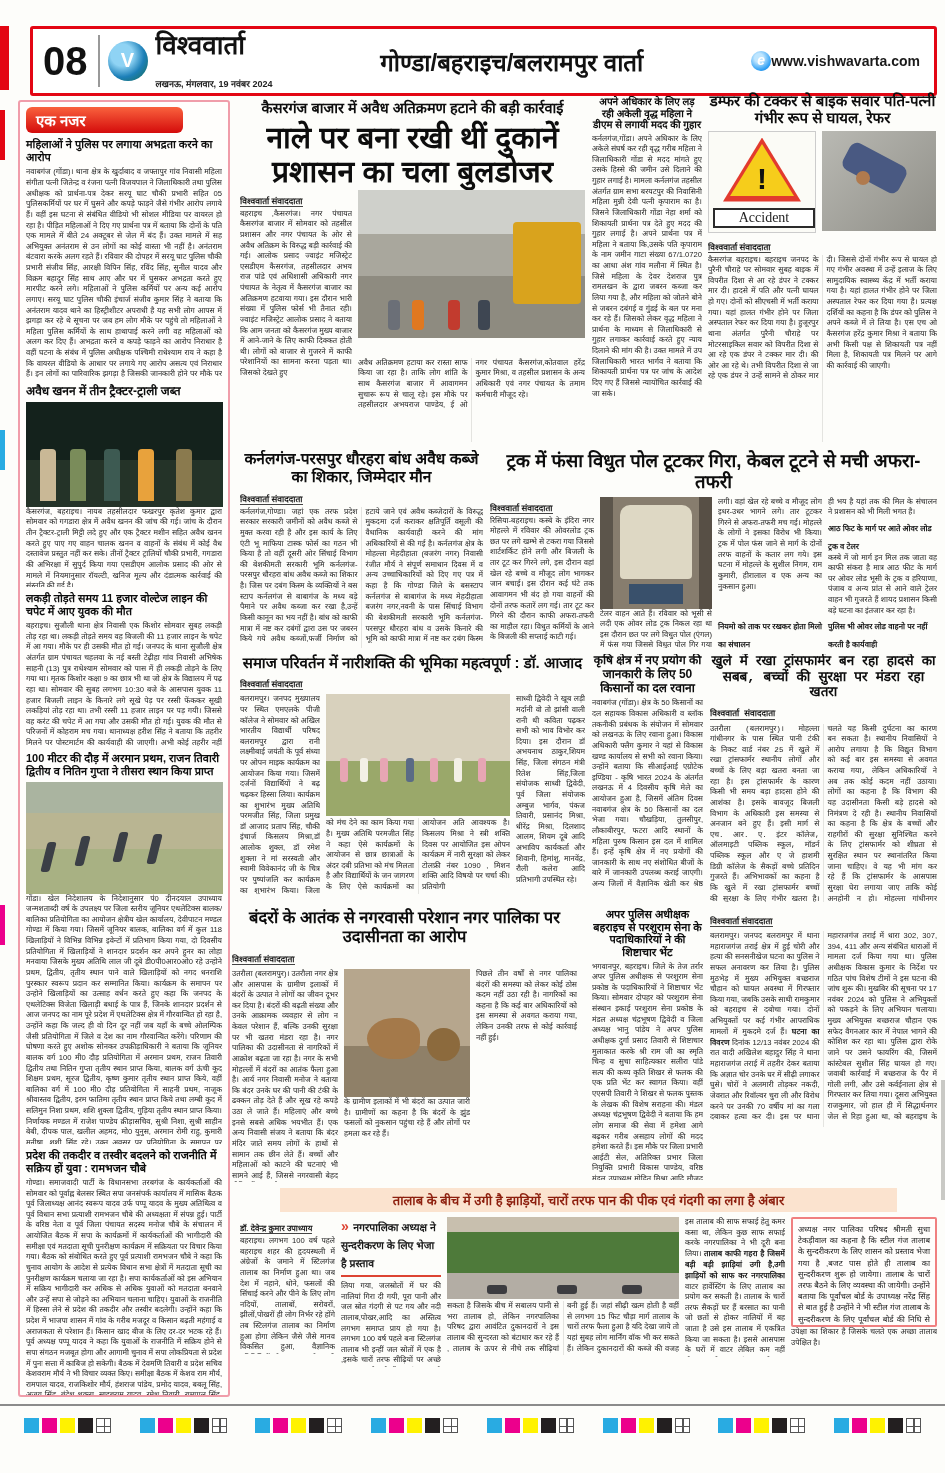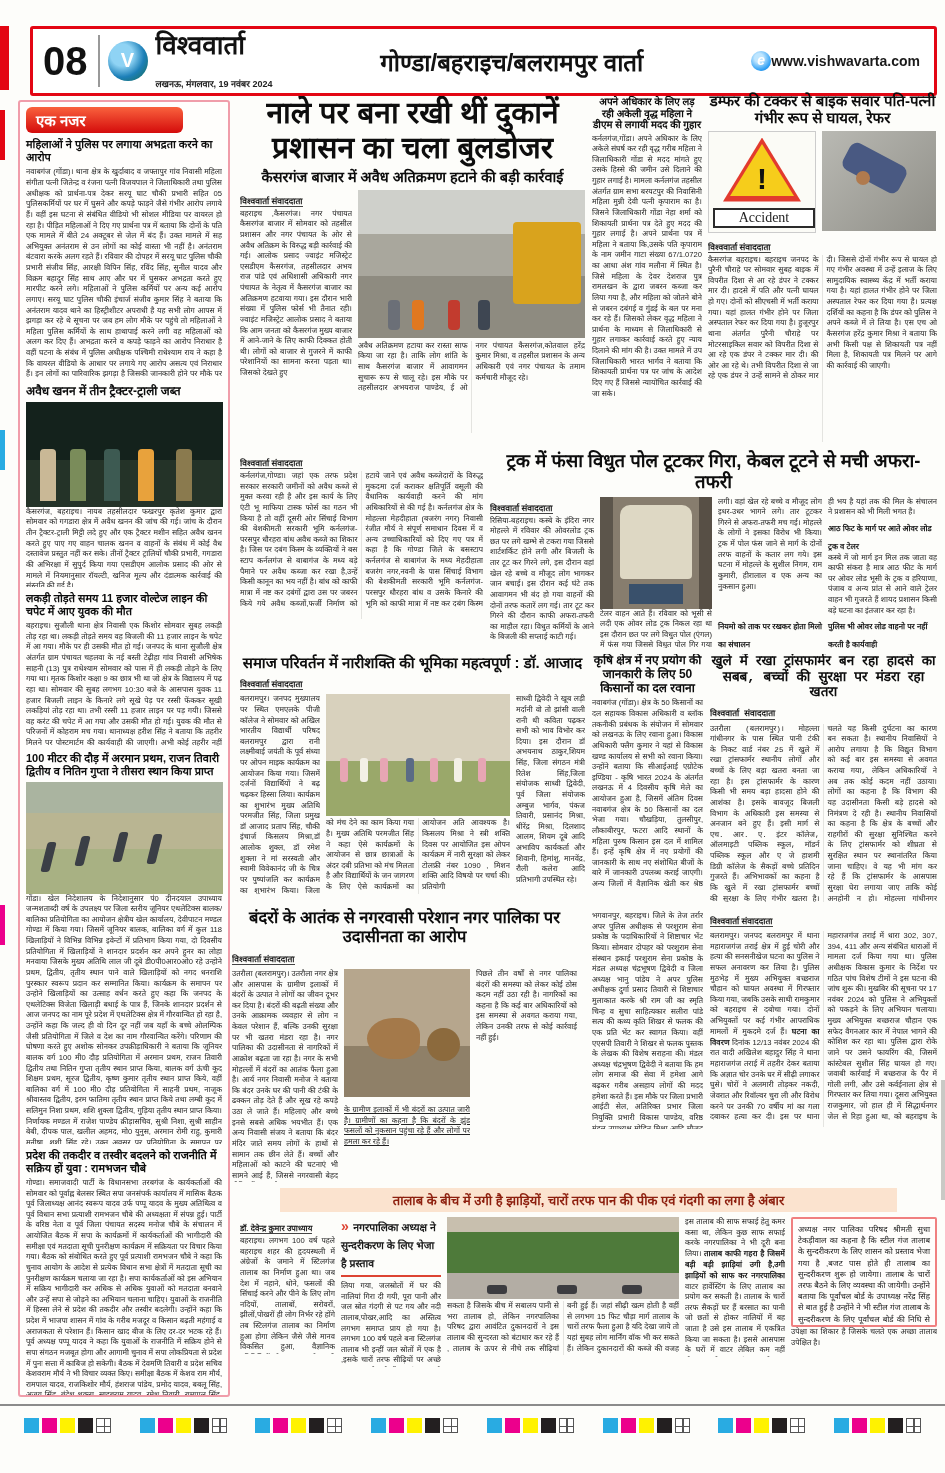--- a/index.html
+++ b/index.html
@@ -139,36 +139,36 @@
       <i style="left:90px;bottom:32px;"></i>
       <i style="left:124px;bottom:30px;"></i>
     </div>
     <div class="body" style="height:250px;">गोंडा। खेल निदेशालय के निदेशानुसार पं0 दीनदयाल उपाध्याय जन्मशताब्दी वर्ष के उपलक्ष्य पर जिला स्तरीय जूनियर एथलेटिक्स बालक/बालिका प्रतियोगिता का आयोजन क्षेत्रीय खेल कार्यालय, देवीपाटन मण्डल गोण्डा में किया गया। जिसमें जूनियर बालक, बालिका वर्ग में कुल 118 खिलाड़ियों ने विभिन्न विभिन्न इवेन्टों में प्रतिभाग किया गया, दो दिवसीय प्रतियोगिता में खिलाड़ियों ने शानदार प्रदर्शन कर अपने हुनर का लोहा मनवाया जिसके मुख्य अतिथि लाल जी दूबे डी0पी0आर0ओ0 रहे उन्होने प्रथम, द्वितीय, तृतीय स्थान पाने वाले खिलाड़ियों को नगद धनराशि पुरस्कार स्वरूप प्रदान कर सम्मानित किया। कार्यक्रम के समापन पर उन्होने खिलाड़ियों का उत्साह वर्धन करते हुए कहा कि जनपद के एथलेटिक्स विजेता खिलाड़ी बधाई के पात्र हैं, जिनके शानदार प्रदर्शन से आज जनपद का नाम पूरे प्रदेश में एथलेटिक्स क्षेत्र में गौरवान्वित हो रहा है, उन्होंने कहा कि जल्द ही वो दिन दूर नहीं जब यहाँ के बच्चे ओलम्पिक जैसी प्रतियोगिता में जिले व देश का नाम गौरवान्वित करेंगे। परिणाम की घोषणा करते हुए अशोक सोनकर उपक्रीड़ाधिकारी ने बताया कि जूनियर बालक वर्ग 100 मी0 दौड़ प्रतियोगिता में अरमान प्रथम, राजन तिवारी द्वितीय तथा नितिन गुप्ता तृतीय स्थान प्राप्त किया, बालक वर्ग ऊंची कूद शिक्षम प्रथम, सूरज द्वितीय, कृष्ण कुमार तृतीय स्थान प्राप्त किये, वहीं बालिका वर्ग में 100 मी0 दौड़ प्रतियोगिता में साहनी प्रथम, नाजूक श्रीवास्तव द्वितीय, इरम फातिमा तृतीय स्थान प्राप्त किये तथा लम्बी कूद में सलिमुन निशा प्रथम, शशि शुक्ला द्वितीय, गुड़िया तृतीय स्थान प्राप्त किया। निर्णायक मण्डल में राजेश पाण्डेय क्रीड़ासचिव, सुश्री निशा, सुश्री साहीन बेबी, दीपक पाल, खलील अहमद, मो0 युनुस, अरमान रोमी राहु, कुमारी मनीषा, शशी सिंह रहे। उक्त अवसर पर प्रतियोगिता के समापन पर कार्यक्रम के आयोजक अशोक सोनकर उपक्रीड़ाधिकारी ने समस्त खेलों के निर्णायक पदाधिकारी व समस्त खिलाड़ियों का आभार व्यक्त किया, जिनके सहयोग से जिला स्तरीय प्रतियोगिता का सफल आयोजन हुआ, उक्त अवसर पर अभय तिवारी हैण्डबाल प्रशिक्षक, हरिओम जायसवाल, समेत समस्त कार्यालय के समस्त कर्मचारी उपस्थित रहे।</div>
 
     <div class="side-hl">प्रदेश की तकदीर व तस्वीर बदलने को राजनीति में सक्रिय हों युवा : रामभजन चौबे</div>
     <div class="body" style="height:330px;">गोण्डा। समाजवादी पार्टी के विधानसभा तरबगंज के कार्यकर्ताओं की सोमवार को पूर्वाह्न बेलसर स्थित सपा जनसंपर्क कार्यालय में मासिक बैठक पूर्व जिलाध्यक्ष आनंद स्वरूप यादव उर्फ पप्पू यादव के मुख्य अतिथित्व व पूर्व विधान सभा प्रत्याशी रामभजन चौबे की अध्यक्षता में संपन्न हुई। पार्टी के वरिष्ठ नेता व पूर्व जिला पंचायत सदस्य मनोज चौबे के संचालन में आयोजित बैठक में सपा के कार्यक्रमों में कार्यकर्ताओं की भागीदारी की समीक्षा एवं मतदाता सूची पुनरीक्षण कार्यक्रम में सक्रियता पर विचार किया गया। बैठक को संबोधित करते हुए पूर्व प्रत्याशी रामभजन चौबे ने कहा कि चुनाव आयोग के आदेश से प्रत्येक विधान सभा क्षेत्रों में मतदाता सूची का पुनरीक्षण कार्यक्रम चलाया जा रहा है। सपा कार्यकर्ताओं को इस अभियान में सक्रिय भागीदारी कर अधिक से अधिक युवाओं को मतदाता बनवाने और उन्हें सपा से जोड़ने का अभियान चलाना चाहिए। युवाओं के राजनीति में हिस्सा लेने से प्रदेश की तकदीर और तस्वीर बदलेगी। उन्होंने कहा कि प्रदेश में भाजपा शासन में गांव के गरीब मजदूर व किसान बढ़ती महंगाई व अराजकता से परेशान हैं। किसान खाद बीज के लिए दर-दर भटक रहे हैं। पूर्व अध्यक्ष पप्पू यादव ने कहा कि युवाओं के राजनीति में सक्रिय होने से सपा संगठन मजबूत होगा और आगामी चुनाव में सपा लोकप्रियता से प्रदेश में पुनः सत्ता में काबिज हो सकेगी। बैठक में देवमणि तिवारी व प्रदेश सचिव केशवराम मौर्य ने भी विचार व्यक्त किए। समीक्षा बैठक में केशव राम मौर्य, रामपाल यादव, राजकिशोर मौर्य, हंशराज पांडेय, प्रमोद यादव, बबलू सिंह, अजय सिंह, बंदेश शुक्ला, साइबराम यादव, रमेश तिवारी, रामपाल सिंह, धर्म सिंह, सोनू ओझा अंकुर तिवारी, डी.पी. सिंह, ओमबाबू, उत्तम, राजेश यादव, रज्जन, बृजभूषण यादव, अलखराम भारती, अवधेश तिवारी, अजय सिंह व राजेंद्र पाण्डेय सहित तमाम लोग मौजूद रहे।</div>
   </div>
 
   <div class="art" style="left:240px;top:96px;width:345px;height:346px;">
+    <div class="hl" style="font-size:14.5px;margin:4px 0;">कैसरगंज बाजार में अवैध अतिक्रमण हटाने की बड़ी कार्रवाई</div>
     <div class="hl" style="font-size:30px;">नाले पर बना रखी थीं दुकानें प्रशासन का चला बुलडोजर</div>
-    <div class="hl" style="font-size:14.5px;margin:4px 0;">कैसरगंज बाजार में अवैध अतिक्रमण हटाने की बड़ी कार्रवाई</div>
     <div class="row">
       <div style="width:112px;flex:0 0 auto;">
         <div class="byline">विश्ववार्ता संवाददाता</div>
         <div class="body" style="height:218px;">बहराइच ,कैसरगंज। नगर पंचायत कैसरगंज बाजार में सोमवार को तहसील प्रशासन और नगर पंचायत के ओर से अवैध अतिक्रम के विरुद्ध बड़ी कार्रवाई की गई। आलोक प्रसाद ज्वाइंट मजिस्ट्रेट एसडीएम कैसरगंज, तहसीलदार अभय राज पांडे एवं अधिशासी अधिकारी नगर पंचायत के नेतृत्व में कैसरगंज बाजार का अतिक्रमण हटवाया गया। इस दौरान भारी संख्या में पुलिस फोर्स भी तैनात रही। ज्वाइंट मजिस्ट्रेट आलोक प्रसाद ने बताया कि आम जनता को कैसरगंज मुख्य बाजार में आने-जाने के लिए काफी दिक्कत होती थी। लोगों को बाजार से गुजरने में काफी परेशानियों का सामना करना पड़ता था। जिसको देखते हुए</div>
       </div>
       <div style="flex:1;">
         <div class="ph fig-demo" style="width:227px;height:148px;">
           <div class="jcb"></div>
           <i style="left:90px;background:#c23b2e;"></i>
           <i style="left:54px;background:#e07820;"></i>
           <i style="left:120px;background:#3e4652;"></i>
           <i style="left:30px;background:#6b6f77;"></i>
         </div>
-        <div class="body cols2" style="height:92px;margin-top:3px;">अवैध अतिक्रमण हटाया कर रास्ता साफ किया जा रहा है। ताकि लोग शांति के साथ कैसरगंज बाजार में आवागमन सुचारू रूप से चालू रहे। इस मौके पर तहसीलदार अभयराज पाण्डेय, ई ओ नगर पंचायत कैसरगंज,कोतवाल हरेंद्र कुमार मिश्रा, व तहसील प्रशासन के अन्य अधिकारी एवं नगर पंचायत के तमाम कर्मचारी मौजूद रहे।</div>
+        <div class="body cols2" style="height:92px;margin-top:20px;">अवैध अतिक्रमण हटाया कर रास्ता साफ किया जा रहा है। ताकि लोग शांति के साथ कैसरगंज बाजार में आवागमन सुचारू रूप से चालू रहे। इस मौके पर तहसीलदार अभयराज पाण्डेय, ई ओ नगर पंचायत कैसरगंज,कोतवाल हरेंद्र कुमार मिश्रा, व तहसील प्रशासन के अन्य अधिकारी एवं नगर पंचायत के तमाम कर्मचारी मौजूद रहे।</div>
       </div>
     </div>
   </div>
 
   <div class="art" style="left:592px;top:96px;width:110px;height:346px;">
     <div class="hl" style="font-size:10px;">अपने अधिकार के लिए लड़ रही अकेली वृद्ध महिला ने डीएम से लगायी मदद की गुहार</div>
     <div class="body" style="height:290px;margin-top:3px;">कर्नलगंज,गोंडा। अपने अधिकार के लिए अकेले संघर्ष कर रही वृद्ध गरीब महिला ने जिलाधिकारी गोंडा से मदद मांगते हुए उसके हिस्से की जमीन उसे दिलाने की गुहार लगाई है। मामला कर्नलगंज तहसील अंतर्गत ग्राम सभा बरयटपुर की निवासिनी महिला मुन्नी देवी पत्नी कृपाराम का है। जिसने जिलाधिकारी गोंडा नेहा शर्मा को शिकायती प्रार्थना पत्र देते हुए मदद की गुहार लगाई है। अपने प्रार्थना पत्र में महिला ने बताया कि,उसके पति कृपाराम के नाम जमीन गाटा संख्या 67/1.0720 का आधा अंश गांव मलौना में स्थित है। जिसे महिला के देवर देशराज पुत्र रामलखन के द्वारा जबरन कब्जा कर लिया गया है, और महिला को जोतने बोने से जबरन दबंगई व गुंडई के बल पर मना कर रहे हैं। जिसको लेकर वृद्ध महिला ने प्रार्थना के माध्यम से जिलाधिकारी से गुहार लगाकर कार्रवाई करते हुए न्याय दिलाने की मांग की है। उक्त मामले में उप जिलाधिकारी भारत भार्गव ने बताया कि शिकायती प्रार्थना पत्र पर जांच के आदेश दिए गए हैं जिससे न्यायोचित कार्रवाई की जा सके।</div>
   </div>
 
   <div class="art" style="left:708px;top:92px;width:229px;height:350px;">
@@ -184,20 +184,21 @@
       <div class="ph fig-victim" style="width:114px;height:100px;">
         <div class="man"></div>
         <div class="head"></div>
       </div>
     </div>
     <div style="margin-top:3px;"><span class="byline">विश्ववार्ता संवाददाता</span></div>
     <div class="body cols2" style="height:200px;">कैसरगंज बहराइच। बहराइच जनपद के पुरैनी चौराहे पर सोमवार सुबह बाइक में विपरीत दिशा से आ रहे डंपर ने टक्कर मार दी। हादसे में पति और पत्नी घायल हो गए। दोनों को सीएचसी में भर्ती कराया गया। यहां हालत गंभीर होने पर जिला अस्पताल रेफर कर दिया गया है। हुजूरपुर थाना अंतर्गत पुरैनी चौराहे पर मोटरसाइकिल सवार को विपरीत दिशा से आ रहे एक डंपर ने टक्कर मार दी। की ओर आ रहे थे। तभी विपरीत दिशा से जा रहे एक डंपर ने उन्हें सामने से ठोकर मार दी। जिससे दोनों गंभीर रूप से घायल हो गए गंभीर अवस्था में उन्हें इलाज के लिए सामुदायिक स्वास्थ्य केंद्र में भर्ती कराया गया है। यहां हालत गंभीर होने पर जिला अस्पताल रेफर कर दिया गया है। प्रत्यक्ष दर्शियों का कहना है कि डंपर को पुलिस ने अपने कब्जे में ले लिया है। एस एच ओ कैसरगंज हरेंद्र कुमार मिश्रा ने बताया कि अभी किसी पक्ष से शिकायती पत्र नहीं मिला है, शिकायती पत्र मिलने पर आगे की कार्रवाई की जाएगी।</div>
   </div>
 
   <div class="art" style="left:240px;top:450px;width:243px;height:198px;">
+    <div class="hl" style="font-size:15.5px;">कर्नलगंज-परसपुर धौरहरा बांध अवैध कब्जे का शिकार, जिम्मेदार मौन</div>
     <div style="margin-top:2px;"><span class="byline">विश्ववार्ता संवाददाता</span></div>
     <div class="body cols2" style="height:148px;">कर्नलगंज,गोण्डा। जहां एक तरफ प्रदेश सरकार सरकारी जमीनों को अवैध कब्जे से मुक्त करवा रही है और इस कार्य के लिए एंटी भू माफिया टास्क फोर्स का गठन भी किया है तो वहीं दूसरी ओर सिंचाई विभाग की बेशकीमती सरकारी भूमि कर्नलगंज-परसपुर धौरहरा बांध अवैध कब्जे का शिकार है। जिस पर दबंग किस्म के व्यक्तियों ने बस स्टाप कर्नलगंज से बाबागंज के मध्य बड़े पैमाने पर अवैध कब्जा कर रखा है,उन्हें किसी कानून का भय नहीं है। बांध को काफी मात्रा में नष्ट कर दबंगों द्वारा उस पर जबरन किये गये अवैध कब्जों,फर्जी निर्माण को हटाये जाने एवं अवैध कब्जेदारों के विरुद्ध मुकदमा दर्ज कराकर क्षतिपूर्ति वसूली की वैधानिक कार्यवाही करने की मांग अधिकारियों से की गई है। कर्नलगंज क्षेत्र के मोहल्ला मेहदीहाता (बजरंग नगर) निवासी रंजीत मौर्य ने संपूर्ण समाधान दिवस में व अन्य उच्चाधिकारियों को दिए गए पत्र में कहा है कि गोण्डा जिले के बसस्टाप कर्नलगंज से बाबागंज के मध्य मेहदीहाता बजरंग नगर,नवनी के पास सिंचाई विभाग की बेशकीमती सरकारी भूमि कर्नलगंज-परसपुर धौरहरा बांध व उसके किनारे की भूमि को काफी मात्रा में नष्ट कर दबंग किस्म के लोगों ने जबरन अवैध कब्जा कर पक्का मकान, दुकान निर्माण कर रखा है।</div>
   </div>
 
   <div class="art" style="left:490px;top:450px;width:447px;height:198px;">
     <div class="hl" style="font-size:18.5px;">ट्रक में फंसा विधुत पोल टूटकर गिरा, केबल टूटने से मची अफरा-तफरी</div>
     <div class="row" style="margin-top:4px;">
       <div style="width:104px;flex:0 0 auto;">
         <span class="byline">विश्ववार्ता संवाददाता</span>
         <div class="body" style="height:148px;">रिसिया-बहराइच। कस्बे के इंदिरा नगर मोहल्ले में रविवार की ओवरलोड ट्रक छत पर लगे खम्भे से टकरा गया जिससे शार्टशर्किट होने लगी और बिजली के तार टूट कर गिरने लगे, इस दौरान वहां खेल रहे बच्चे व मौजूद लोग भागकर जान बचाई। इस दौरान कई घंटे तक आवागमन भी बंद हो गया वाहनों की दोनों तरफ कतारें लग गई। तार टूट कर गिरने की दौरान काफी अफरा-तफरी का माहौल रहा। विधुत कर्मियों के आने के बिजली की सप्लाई काटी गई।</div>
@@ -265,29 +266,30 @@
     <div style="margin:2px 0;"><span class="byline">विश्ववार्ता संवाददाता</span></div>
     <div class="row">
       <div style="width:106px;flex:0 0 auto;">
         <div class="body" style="height:220px;">उतरौला (बलरामपुर)। उतरौला नगर क्षेत्र और आसपास के ग्रामीण इलाकों में बंदरों के उत्पात ने लोगों का जीवन दूभर कर दिया है। बंदरों की बढ़ती संख्या और उनके आक्रामक व्यवहार से लोग न केवल परेशान हैं, बल्कि उनकी सुरक्षा पर भी खतरा मंडरा रहा है। नगर पालिका की उदासीनता से नागरिकों में आक्रोश बढ़ता जा रहा है। नगर के सभी मोहल्लों में बंदरों का आतंक फैला हुआ है। आर्य नगर निवासी मनोज ने बताया कि बंदर उनके घर की पानी की टंकी के ढक्कन तोड़ देते हैं और सूख रहे कपड़े उठा ले जाते हैं। महिलाएं और बच्चे इनसे सबसे अधिक भयभीत हैं। एक अन्य निवासी संजय ने बताया कि बंदर मंदिर जाते समय लोगों के हाथों से सामान तक छीन लेते हैं। बच्चों और महिलाओं को काटने की घटनाएं भी सामने आई हैं, जिससे नगरवासी बेहद पीड़ित हैं। शहर के अलावा आसपास</div>
       </div>
       <div style="width:126px;flex:0 0 auto;">
         <div class="ph fig-monkeys" style="width:126px;height:128px;">
           <div class="m1"></div>
           <div class="m2"></div>
         </div>
-        <div class="body" style="height:88px;margin-top:8px;text-decoration:underline;">के ग्रामीण इलाकों में भी बंदरों का उत्पात जारी है। ग्रामीणों का कहना है कि बंदरों के झुंड फसलों को नुकसान पहुंचा रहे हैं और लोगों पर हमला कर रहे हैं।</div>
+        <div class="body" style="height:88px;margin-top:0;">के ग्रामीण इलाकों में भी बंदरों का उत्पात जारी है। ग्रामीणों का कहना है कि बंदरों के झुंड फसलों को नुकसान पहुंचा रहे हैं और लोगों पर हमला कर रहे हैं।</div>
       </div>
       <div style="flex:1;">
         <div class="body" style="height:220px;">पिछले तीन वर्षों से नगर पालिका बंदरों की समस्या को लेकर कोई ठोस कदम नहीं उठा रही है। नागरिकों का कहना है कि कई बार अधिकारियों को इस समस्या से अवगत कराया गया, लेकिन उनकी तरफ से कोई कार्रवाई नहीं हुई।</div>
       </div>
     </div>
   </div>
 
   <div class="art" style="left:592px;top:908px;width:111px;height:274px;">
+    <div class="hl" style="font-size:11px;">अपर पुलिस अधीक्षक बहराइच से परशुराम सेना के पदाधिकारियों ने की शिष्टाचार भेंट</div>
     <div class="body" style="height:218px;margin-top:3px;">भगवानपुर, बहराइच। जिले के तेज तर्रार अपर पुलिस अधीक्षक से परशुराम सेना प्रकोष्ठ के पदाधिकारियों ने शिष्टाचार भेंट किया। सोमवार दोपहर को परशुराम सेना संस्थान इकाई परशुराम सेना प्रकोष्ठ के मंडल अध्यक्ष चंद्रभूषण द्विवेदी व जिला अध्यक्ष भानु पांडेय ने अपर पुलिस अधीक्षक दुर्गा प्रसाद तिवारी से शिष्टाचार मुलाकात करके श्री राम जी का स्मृति चिन्ह व सुचा साहित्यकार सलीरा पांडे सत्य की कथ्य कृति शिखर से फलक की एक प्रति भेंट कर स्वागत किया। वहीं एएसपी तिवारी ने शिखर से फलक पुस्तक के लेखक की विशेष सराहना की। मंडल अध्यक्ष चंद्रभूषण द्विवेदी ने बताया कि हम लोग समाज की सेवा में हमेशा आगे बढ़कर गरीब असहाय लोगों की मदद हमेशा करते हैं। इस मौके पर जिला प्रभारी आईटी सेल, अतिरिक्त प्रभार जिला नियुक्ति प्रभारी विकास पाण्डेय, वरिष्ठ मंडल उपाध्यक्ष मोहित मिश्रा आदि मौजूद रहे।</div>
   </div>
 
   <div class="art" style="left:710px;top:908px;width:227px;height:274px;">
     <div style="margin:2px 0;"><span class="byline">विश्ववार्ता संवाददाता</span></div>
     <div class="body cols2" style="height:196px;">
       <span>बलरामपुर। जनपद बलरामपुर में थाना महाराजगंज तराई क्षेत्र में हुई चोरी और हत्या की सनसनीखेज घटना का पुलिस ने सफल अनावरण कर लिया है। पुलिस मुठभेड़ में मुख्य अभियुक्त बच्छराज चौहान को घायल अवस्था में गिरफ्तार किया गया, जबकि उसके साथी रामकुमार को बहराइच से दबोचा गया। दोनों अभियुक्तों पर कई गंभीर आपराधिक मामलों में मुकदमे दर्ज हैं।</span>
       <b class="subbold">घटना का विवरण</b>
       <span>दिनांक 12/13 नवंबर 2024 की रात वादी अखिलेश बहादुर सिंह ने थाना महाराजगंज तराई में तहरीर देकर बताया कि अज्ञात चोर उनके घर में सीढ़ी लगाकर घुसे। चोरों ने अलमारी तोड़कर नकदी, जेवरात और रिवॉल्वर चुरा ली और विरोध करने पर उनकी 70 वर्षीय मां का गला दबाकर हत्या कर दी। इस पर थाना महाराजगंज तराई में धारा 302, 307, 394, 411 और अन्य संबंधित धाराओं में मामला दर्ज किया गया था। पुलिस अधीक्षक विकास कुमार के निर्देश पर गठित पांच विशेष टीमों ने इस घटना की जांच शुरू की। मुखबिर की सूचना पर 17 नवंबर 2024 को पुलिस ने अभियुक्तों को पकड़ने के लिए अभियान चलाया। मुख्य अभियुक्त बच्छराज चौहान एक सफेद वैगनआर कार में नेपाल भागने की कोशिश कर रहा था। पुलिस द्वारा रोके जाने पर उसने फायरिंग की, जिसमें कांस्टेबल सुशील सिंह घायल हो गए। जवाबी कार्रवाई में बच्छराज के पैर में गोली लगी, और उसे कर्वईनाला क्षेत्र से गिरफ्तार कर लिया गया। दूसरा अभियुक्त राजकुमार, जो हाल ही में सिद्धार्थनगर जेल से रिहा हुआ था, को बहराइच के आसाम चौराहे से पकड़ा गया। बच्छराज चौहान के पास से चोरी में इस्तेमाल की गई वैगनआर कार और एक अवैध तमंचा बरामद हुआ। राजकुमार के पास से चोरी की गई नकदी (15,400 रुपये) और अन्य सामान बरामद हुआ। गिरफ्तार अभियुक्त बच्छराज चौहान और राजकुमार के खिलाफ लखीमपुर खीरी, बहराइच, सीतापुर और अन्य जिलों में हत्या, चोरी, गैंगस्टर एक्ट, एनडीपीएस एक्ट, और आर्म्स एक्ट समेत कुल 43 मुकदमे दर्ज हैं। पुलिस अधीक्षक बलरामपुर विकास कुमार ने इस सराहनीय कार्य के लिए टीम को 25,000 रुपये का नगद पुरस्कार प्रदान किया। मुठभेड़ और गिरफ्तारी में शामिल टीम में थानाध्यक्ष अखिलेश कुमार पांडेय, प्रभारी एसओजी सत्येंद्र बहादुर सिंह, निरीक्षक दिग्विजय यादव और अन्य पुलिसकर्मियों ने विशेष योगदान दिया।</span>
     </div>

